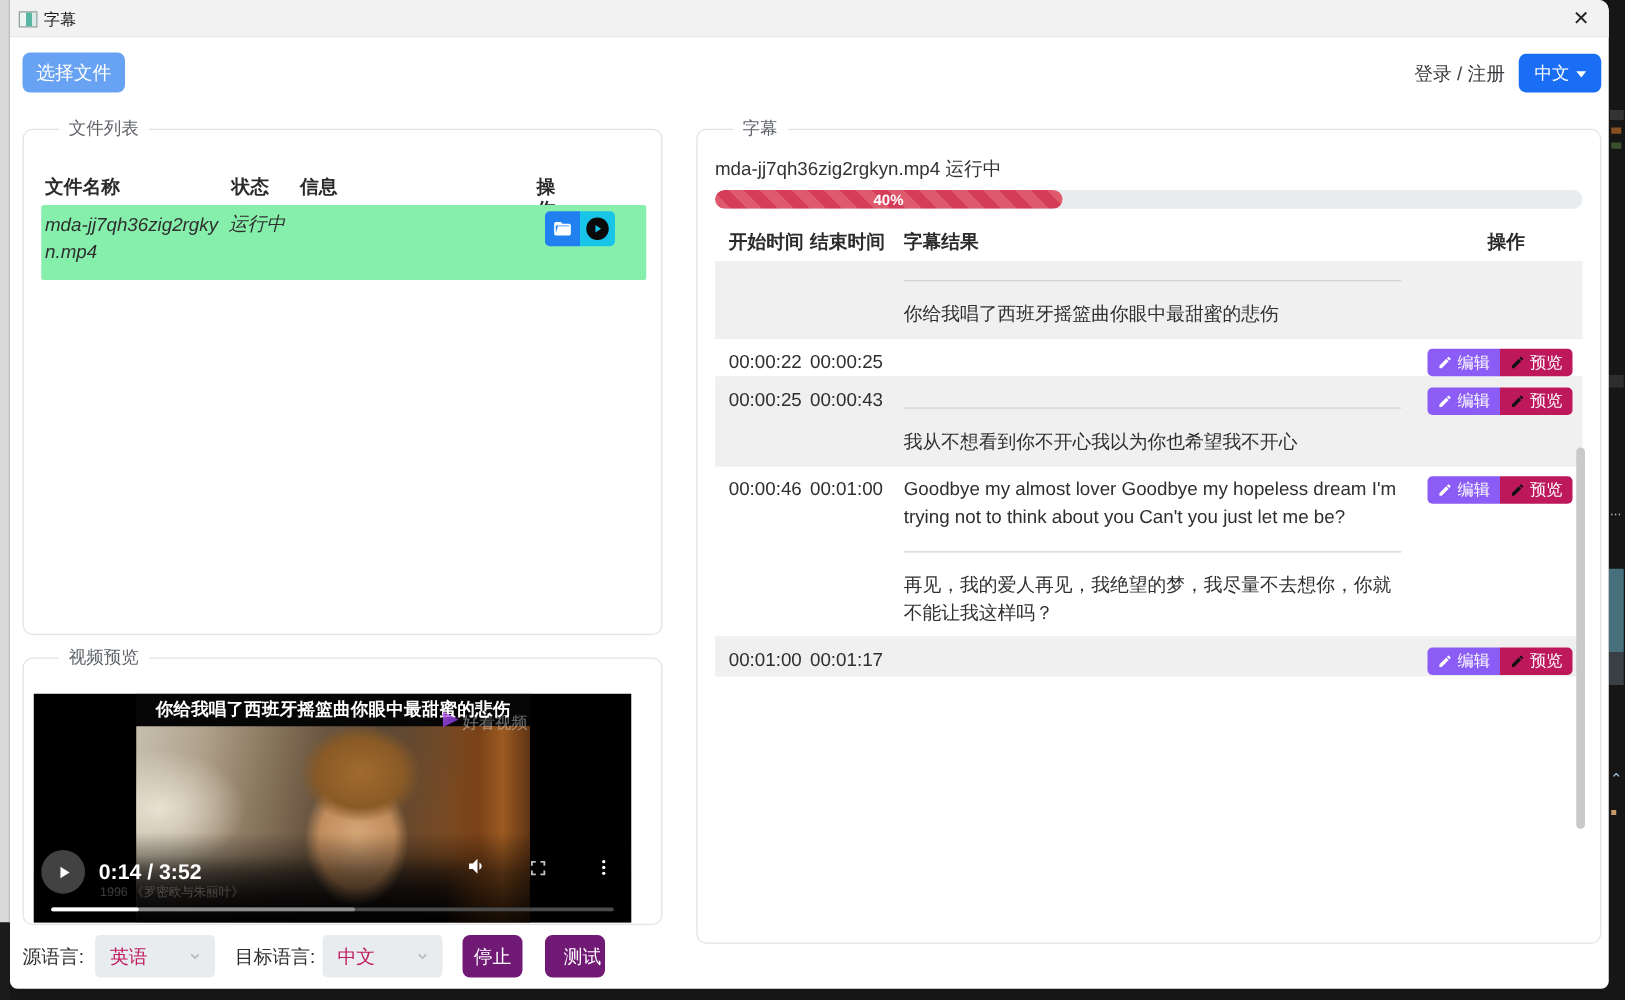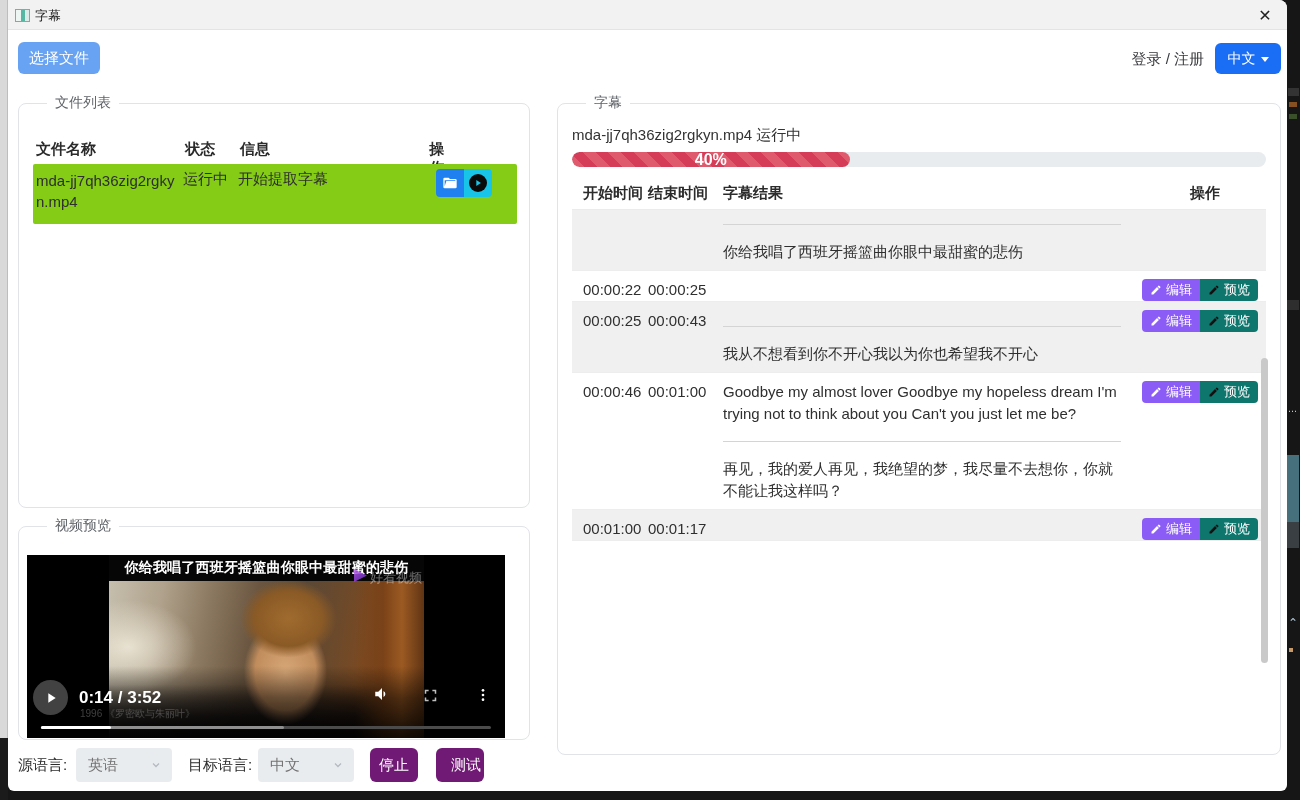--- a/index.html
+++ b/index.html
@@ -31,21 +31,21 @@
   
   fieldset { position:absolute; border:1px solid #e0e3e8; border-radius:8px; background:#fff; }
   legend { margin-left:28px; padding:0 8px; font-size:14px; color:#5f6368; }
   .fs-files { left:10px; top:94px; width:512px; height:414px; }
   .fs-video { left:10px; top:517px; width:512px; height:223px; }
   .fs-subs  { left:549px; top:94px; width:724px; height:661px; }
 
   
   .flist-header { position:absolute; left:17px; top:28px; width:478px; display:flex; font-size:15px; font-weight:bold; color:#2b2b2b; }
   .fh-name { width:150px; } .fh-status { width:55px; } .fh-info { width:190px; } .fh-op { margin-left:auto; padding-right:55px; }
-  .file-row { position:absolute; left:14px; top:52px; width:484px; height:60px; background:#84cc16; border-radius:2px; display:flex; font-size:15px; color:#2f2f2f; }
+  .file-row { position:absolute; left:14px; top:52px; width:484px; height:60px; background:#86efac; border-radius:2px; display:flex; font-size:15px; color:#2f2f2f;font-style:italic; }
   .fr-name { width:150px; padding:6px 8px 0 3px; line-height:21px; word-break:break-all; }
   .fr-status { width:55px; padding-top:6px; }
   .fr-info { width:190px; padding-top:6px; }
   .fr-actions { margin-left:auto; padding:5px 25px 0 0; display:flex; align-items:flex-start; }
   .sq-btn { width:28px; height:28px; border:none; display:flex; align-items:center; justify-content:center; cursor:pointer; }
   .sq-folder { background:#2080f0; border-radius:4px 0 0 4px; color:#fff; }
   .sq-play { background:#18c5e8; border-radius:0 4px 4px 0; }
   .play-circle { width:18px; height:18px; border-radius:50%; background:#0a0a0a; display:flex; align-items:center; justify-content:center; color:#18c5e8; }
 
   
@@ -75,47 +75,47 @@
   .vbar { position:absolute; left:14px; bottom:9px; width:450px; height:3px; background:#4b4b4b; border-radius:2px; }
   .vbar-buffer { position:absolute; left:0; top:0; height:3px; width:243px; background:#8f8f8f; border-radius:2px; }
   .vbar-played { position:absolute; left:0; top:0; height:3px; width:70px; background:#fff; border-radius:2px; }
 
   
   .sub-inner { position:absolute; left:14px; top:0; width:694px; }
   .sub-status { margin-top:14px; font-size:15px; color:#333; }
   .progress { position:relative; margin-top:7px; width:694px; height:15px; background:#e9ecef; border-radius:8px; overflow:hidden; }
   .progress-fill { position:absolute; left:0; top:0; height:100%; width:40%; border-radius:8px;
       background:repeating-linear-gradient(45deg,#e05a6e 0 9px,#d43c58 9px 18px);
-      color:#fff; font-size:16px; font-weight:bold; display:flex; align-items:center; justify-content:center; }
+      color:#fff; font-size:12px; font-weight:bold; display:flex; align-items:center; justify-content:center; }
   .sub-header { margin-top:10px; height:33px; display:flex; align-items:center; border-bottom:1px solid #ebebeb;
                 font-size:15px; font-weight:bold; color:#2b2b2b; }
   .sh-start { width:76px; padding-left:11px; } .sh-end { width:75px; } .sh-result { width:402px; } .sh-op { margin-left:auto; padding-right:46px; }
   .rows-wrap { width:694px; }
   .srow { display:flex; border-bottom:1px solid #ededed; font-size:15px; color:#2f2f2f; }
   .srow:nth-child(odd) { background:#f0f0f0; }
   .c-start { width:76px; padding:8px 0 0 11px; line-height:22px; }
   .c-end { width:75px; padding-top:8px; line-height:22px; }
   .c-text { width:402px; padding:8px 0 7px; }
   .c-text .en { line-height:22px; word-break:break-all; }
   .c-text hr { border:none; border-top:1px solid #d4d4d4; margin:16px 0; width:398px; }
   .c-text .zh { line-height:22px; }
   .srow.short hr { width:98px; }
   .srow.partial hr { margin-top:6px; }
   .c-act { margin-left:auto; padding:8px 8px 0 0; display:flex; align-items:flex-start; }
   .mini-btn { height:22px; border:none; color:#fff; font-size:13px; display:flex; align-items:center; padding:0 8px; cursor:pointer; font-family:inherit; }
   .mini-edit { background:#8b5cf6; border-radius:4px 0 0 4px; }
-  .mini-prev { background:#0f766e; border-radius:0 4px 4px 0;justify-content:flex-end; }
+  .mini-prev { background:#be185d; border-radius:0 4px 4px 0;justify-content:flex-end; }
   .mini-btn svg { margin-right:4px; }
   .mini-prev svg { color:#111; }
   .sub-scrollthumb { position:absolute; right:12px; top:246px; width:7px; height:305px; background:#c9c9c9; border-radius:4px; }
 
   
   .bbar-label { position:absolute; font-size:15px; color:#2b2b2b; top:756px; }
   .fake-select { position:absolute; top:748px; width:96px; height:34px; background:#e9ecef; border-radius:4px;
-                 display:flex; align-items:center; padding:0 10px 0 12px; font-size:15px; color:#737373; }
+                 display:flex; align-items:center; padding:0 10px 0 12px; font-size:15px; color:#be185d; }
   .fake-select .chev { margin-left:auto; color:#b4bac0; }
   .bbar-btn { position:absolute; top:748px; width:48px; height:34px; background:#701a75; border-radius:6px; font-size:15px; }
 </style>
 </head>
 <body>
 
 <div class="screen">
 
   <div class="left-strip"></div>
   <div class="left-strip-dark"></div>
@@ -147,21 +147,20 @@
       <legend>文件列表</legend>
       <div class="flist-header">
         <div class="fh-name">文件名称</div>
         <div class="fh-status">状态</div>
         <div class="fh-info">信息</div>
         <div class="fh-op">操作</div>
       </div>
       <div class="file-row">
         <div class="fr-name">mda-jj7qh36zig2rgkyn.mp4</div>
         <div class="fr-status">运行中</div>
-        <div class="fr-info">开始提取字幕</div>
         <div class="fr-actions">
           <button class="sq-btn sq-folder">
             <svg width="16" height="16" viewBox="0 0 24 24" fill="currentColor">
                 <path d="M20 6h-8l-2-2H4a2 2 0 0 0-2 2v12a2 2 0 0 0 2 2h16a2 2 0 0 0 2-2V8a2 2 0 0 0-2-2zm0 3H6.5L4 17V8h16v1z"></path>
               </svg>
           </button>
           <button class="sq-btn sq-play">
             <span class="play-circle">
               <svg width="10" height="10" viewBox="0 0 24 24" fill="currentColor">
                   <path d="M8 5v14l11-7z"></path>

